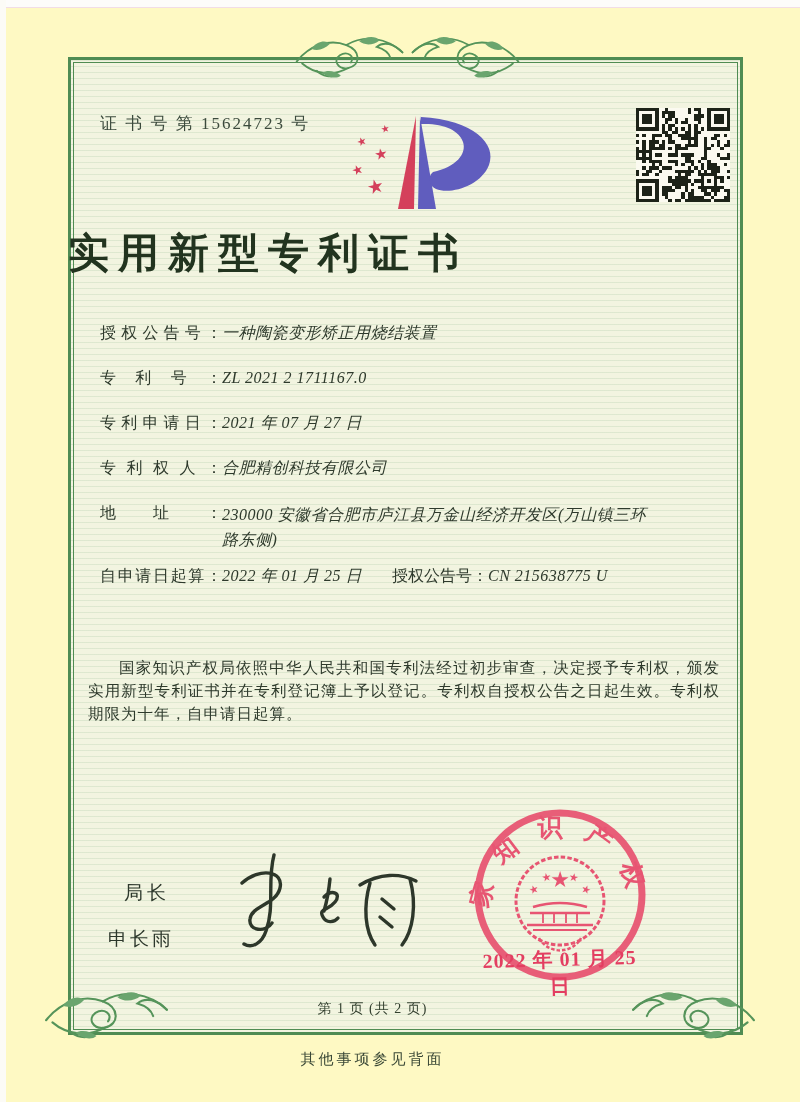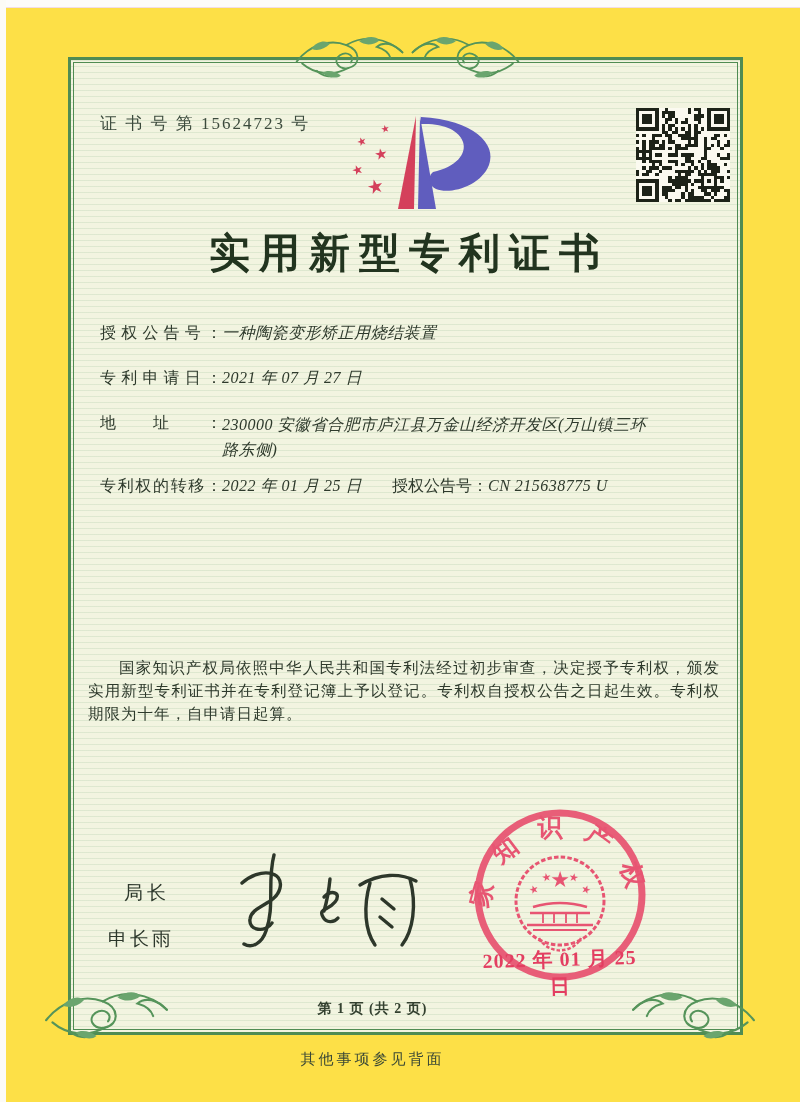--- a/index.html
+++ b/index.html
@@ -1,53 +1,53 @@
 <!DOCTYPE html>
 <html><head>
 <meta charset="utf-8">
 <style>
   html,body{margin:0;padding:0;background:#e9e7de;}
   .page{position:relative;width:800px;height:1102px;margin:0 auto;overflow:hidden;
-        background:#fde047;font-family:"Liberation Serif","DejaVu Serif",serif;
+        background:#fef9c3;font-family:"Liberation Serif","DejaVu Serif",serif;
         box-shadow:0 0 6px rgba(0,0,0,.25);}
   .scan-top{position:absolute;left:0;top:0;right:0;height:7px;background:#fdfcfa;border-bottom:1px solid #f2dde6;}
   .scan-left{position:absolute;left:0;top:0;bottom:0;width:6px;background:#fcfbf6;}
   .frame{position:absolute;left:68px;top:57px;width:669px;height:972px;
          border:3px solid #4f8c53;
          background:repeating-linear-gradient(180deg,rgba(120,172,124,.17) 0 1px,rgba(255,255,255,0) 1px 6px),#f2f4e0;}
   .frame::before{content:"";position:absolute;inset:2px;border:1px solid #4f8c53;}
   .orn{position:absolute;}
   .orn.tl{left:292px;top:34px;width:116px;height:46px;}
   .orn.tr{left:407px;top:34px;width:116px;height:46px;transform:scaleX(-1);}
   .orn.bl{left:44px;top:988px;width:126px;height:54px;}
   .orn.br{left:630px;top:988px;width:126px;height:54px;transform:scaleX(-1);}
   .cert-no{position:absolute;left:100px;top:112px;font-size:17px;letter-spacing:2px;color:#3b4a3c;}
   .logo{position:absolute;left:330px;top:110px;width:172px;height:108px;}
   .qr{position:absolute;left:636px;top:108px;width:94px;height:94px;}
-  .title{position:absolute;left:68px;top:226px;width:541px;margin:0;text-align:right;
+  .title{position:absolute;left:68px;top:226px;width:541px;margin:0;text-align:left;
          font-size:41px;font-weight:bold;letter-spacing:9px;color:#22341f;}
   .fields{position:absolute;left:100px;top:322px;width:624px;font-size:16px;color:#2e3a2c;}
   .frow{margin-bottom:23px;line-height:22px;white-space:nowrap;}
   .flabel{display:inline-block;width:122px;text-align:justify;text-align-last:justify;vertical-align:top;}
   .fvalue{display:inline-block;vertical-align:top;letter-spacing:.5px;font-style:italic;}
   .frow.addr{margin-bottom:13px;}
   .frow.addr .fvalue{width:432px;white-space:normal;line-height:25px;}
   .frow.grant .fvalue.gdate{width:156px;}
   .glabel2{display:inline-block;margin-left:14px;vertical-align:top;}
   .paras{position:absolute;left:88px;top:640px;width:632px;font-size:15.5px;line-height:23px;
          letter-spacing:1px;color:#2e3a2c;text-align:justify;}
   .paras p{margin:16px 0 4px;text-indent:2em;}
   .sig-title{position:absolute;left:124px;top:880px;font-size:19px;letter-spacing:4px;color:#2c372b;font-family:"Liberation Sans","DejaVu Sans",sans-serif;}
   .sig-name{position:absolute;left:108px;top:926px;font-size:19px;letter-spacing:3px;color:#2c372b;font-family:"Liberation Sans","DejaVu Sans",sans-serif;}
   .sig{position:absolute;left:222px;top:845px;width:210px;height:112px;}
   .seal-svg{position:absolute;left:460px;top:795px;width:200px;height:200px;}
   .seal-date{position:absolute;left:472px;top:946px;width:176px;text-align:center;
              font-size:20px;font-weight:bold;letter-spacing:1px;color:#e33e61;transform:rotate(-1.5deg);}
   .page-num{position:absolute;left:35px;top:1000px;width:675px;text-align:center;
-            font-size:14px;letter-spacing:1px;color:#33402f;font-weight:bold;}
+            font-size:14px;letter-spacing:1px;color:#33402f;}
   .back-note{position:absolute;left:35px;top:1050px;width:675px;text-align:center;
              font-size:15px;letter-spacing:3px;color:#3a4836;}
 </style>
 </head>
 <body>
 
 <div class="page">
 
   <svg width="0" height="0" style="position:absolute" aria-hidden="true">
     <defs>
@@ -423,27 +423,33 @@
       </g>
   </svg>
 
   <h1 class="title">实用新型专利证书</h1>
 
   <div class="fields">
     <div class="frow">
       <span class="flabel">授权公告号：</span><span class="fvalue">一种陶瓷变形矫正用烧结装置</span>
     </div>
     <div class="frow">
+      <span class="flabel">专利号：</span><span class="fvalue">ZL 2021 2 1711167.0</span>
+    </div>
+    <div class="frow">
       <span class="flabel">专利申请日：</span><span class="fvalue">2021 年 07 月 27 日</span>
+    </div>
+    <div class="frow">
+      <span class="flabel">专利权人：</span><span class="fvalue">合肥精创科技有限公司</span>
     </div>
     <div class="frow addr">
       <span class="flabel">地址：</span><span class="fvalue">230000 安徽省合肥市庐江县万金山经济开发区(万山镇三环路东侧)</span>
     </div>
     <div class="frow grant">
-      <span class="flabel">专利权的转移：</span><span class="fvalue gdate">2022 年 01 月 25 日</span><span class="glabel2">授权公告号：</span><span class="fvalue">CN 215638775 U</span>
+      <span class="flabel">自申请日起算：</span><span class="fvalue gdate">2022 年 01 月 25 日</span><span class="glabel2">授权公告号：</span><span class="fvalue">CN 215638775 U</span>
     </div>
   </div>
 
   <div class="paras">
     <p>国家知识产权局依照中华人民共和国专利法经过初步审查，决定授予专利权，颁发实用新型专利证书并在专利登记簿上予以登记。专利权自授权公告之日起生效。专利权期限为十年，自申请日起算。</p>
   </div>
 
   <div class="sig-title">局长</div>
   <div class="sig-name">申长雨</div>
 

